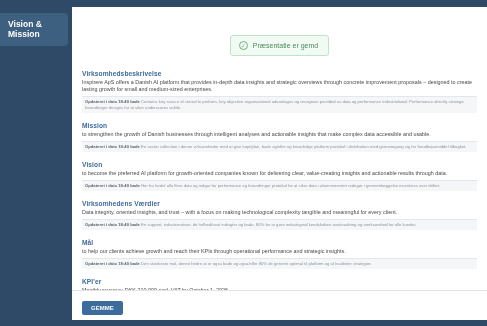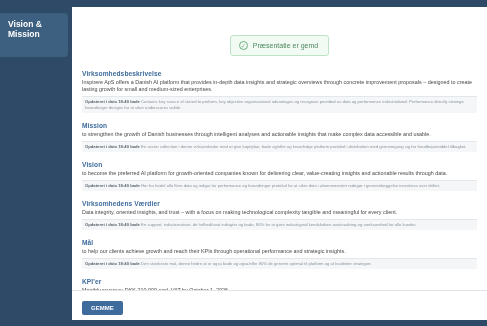--- a/index.html
+++ b/index.html
@@ -32,21 +32,21 @@
   
   .sidebar {
     width: 72px;
     background: #2e4a66;
     flex: 0 0 auto;
     position: relative;
     padding-top: 4px;
   }
   .nav-item {
     margin: 2px 0 0 0;
-    padding: 6px 6px 18px 8px;
+    padding: 6px 6px 7px 8px;
     color: #ffffff;
     font-size: 8.5px;
     font-weight: bold;
     line-height: 10px;
     background: #3d5f80;
     border-radius: 0 4px 4px 0;
     width: 68px;
   }
   
   .main {

